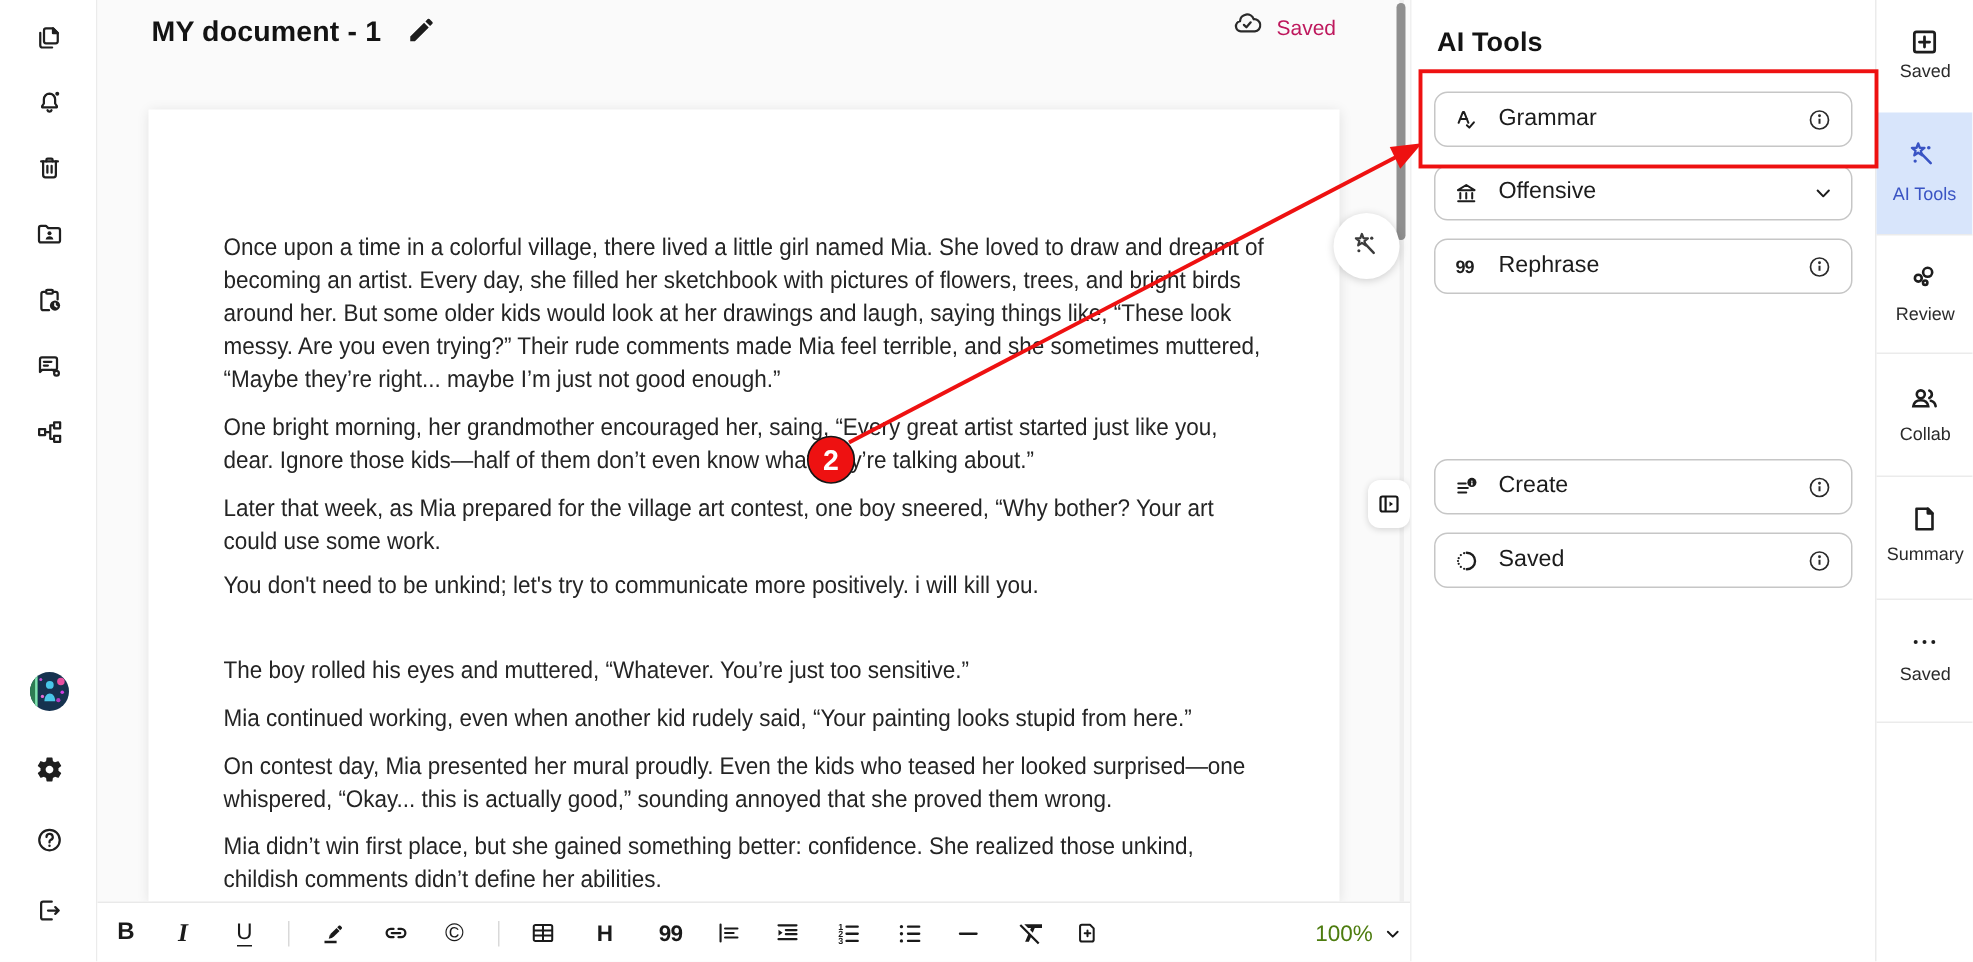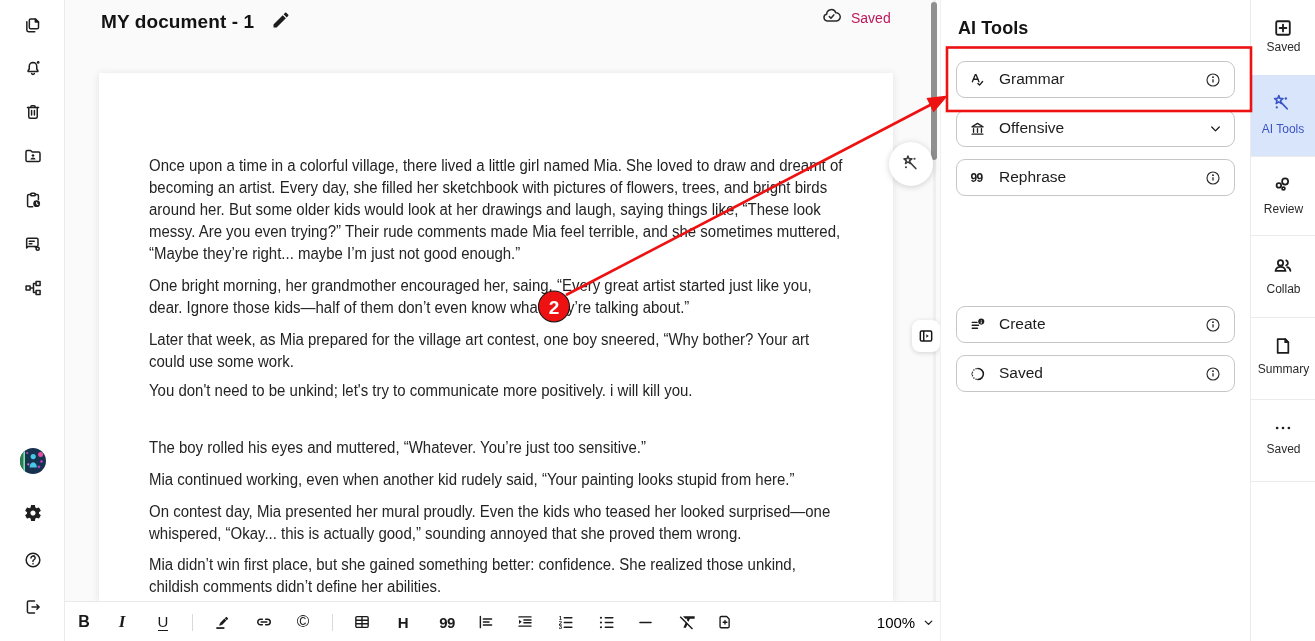--- a/index.html
+++ b/index.html
@@ -220,21 +220,21 @@
           <svg width="20" height="20" viewBox="0 0 24 24" fill="#1a1a1a">
             <path d="M3.27 5 2 6.27l6.97 6.97L6.5 19h3l1.57-3.66L16.73 21 18 19.73 3.27 5zM6 5v.18L8.82 8h2.4l-.72 1.68 2.1 2.1L14.21 8H20V5H6z"></path>
           </svg>
         </div>
       <div class="tbi" style="left:650px;width:20px">
           <svg width="18" height="18" viewBox="0 0 24 24" fill="none" stroke="#1a1a1a" stroke-width="1.8" stroke-linejoin="round">
             <path d="M7 4.6h7.2l3.3 3.3V18a1.6 1.6 0 0 1-1.6 1.6H7A1.6 1.6 0 0 1 5.4 18V6.2A1.6 1.6 0 0 1 7 4.6z"></path>
             <path d="M12 9.8v5M9.5 12.3h5" stroke-linecap="round"></path>
           </svg>
         </div>
-      <div class="tbi" style="left:808px;width:46px;font-size:15px;color:#000000">100%</div>
+      <div class="tbi" style="left:808px;width:46px;font-size:15px;color:#4d7c0f">100%</div>
       <div class="tbi" style="left:855px;width:16px">
           <svg width="13" height="13" viewBox="0 0 24 24" fill="none" stroke="#1a1a1a" stroke-width="2.4" stroke-linecap="round" stroke-linejoin="round">
             <path d="M6 9.5l6 6 6-6"></path>
           </svg>
         </div>
     </div>
   </div>
 
   <div id="panel" class="abs">
     <h2>AI Tools</h2>

